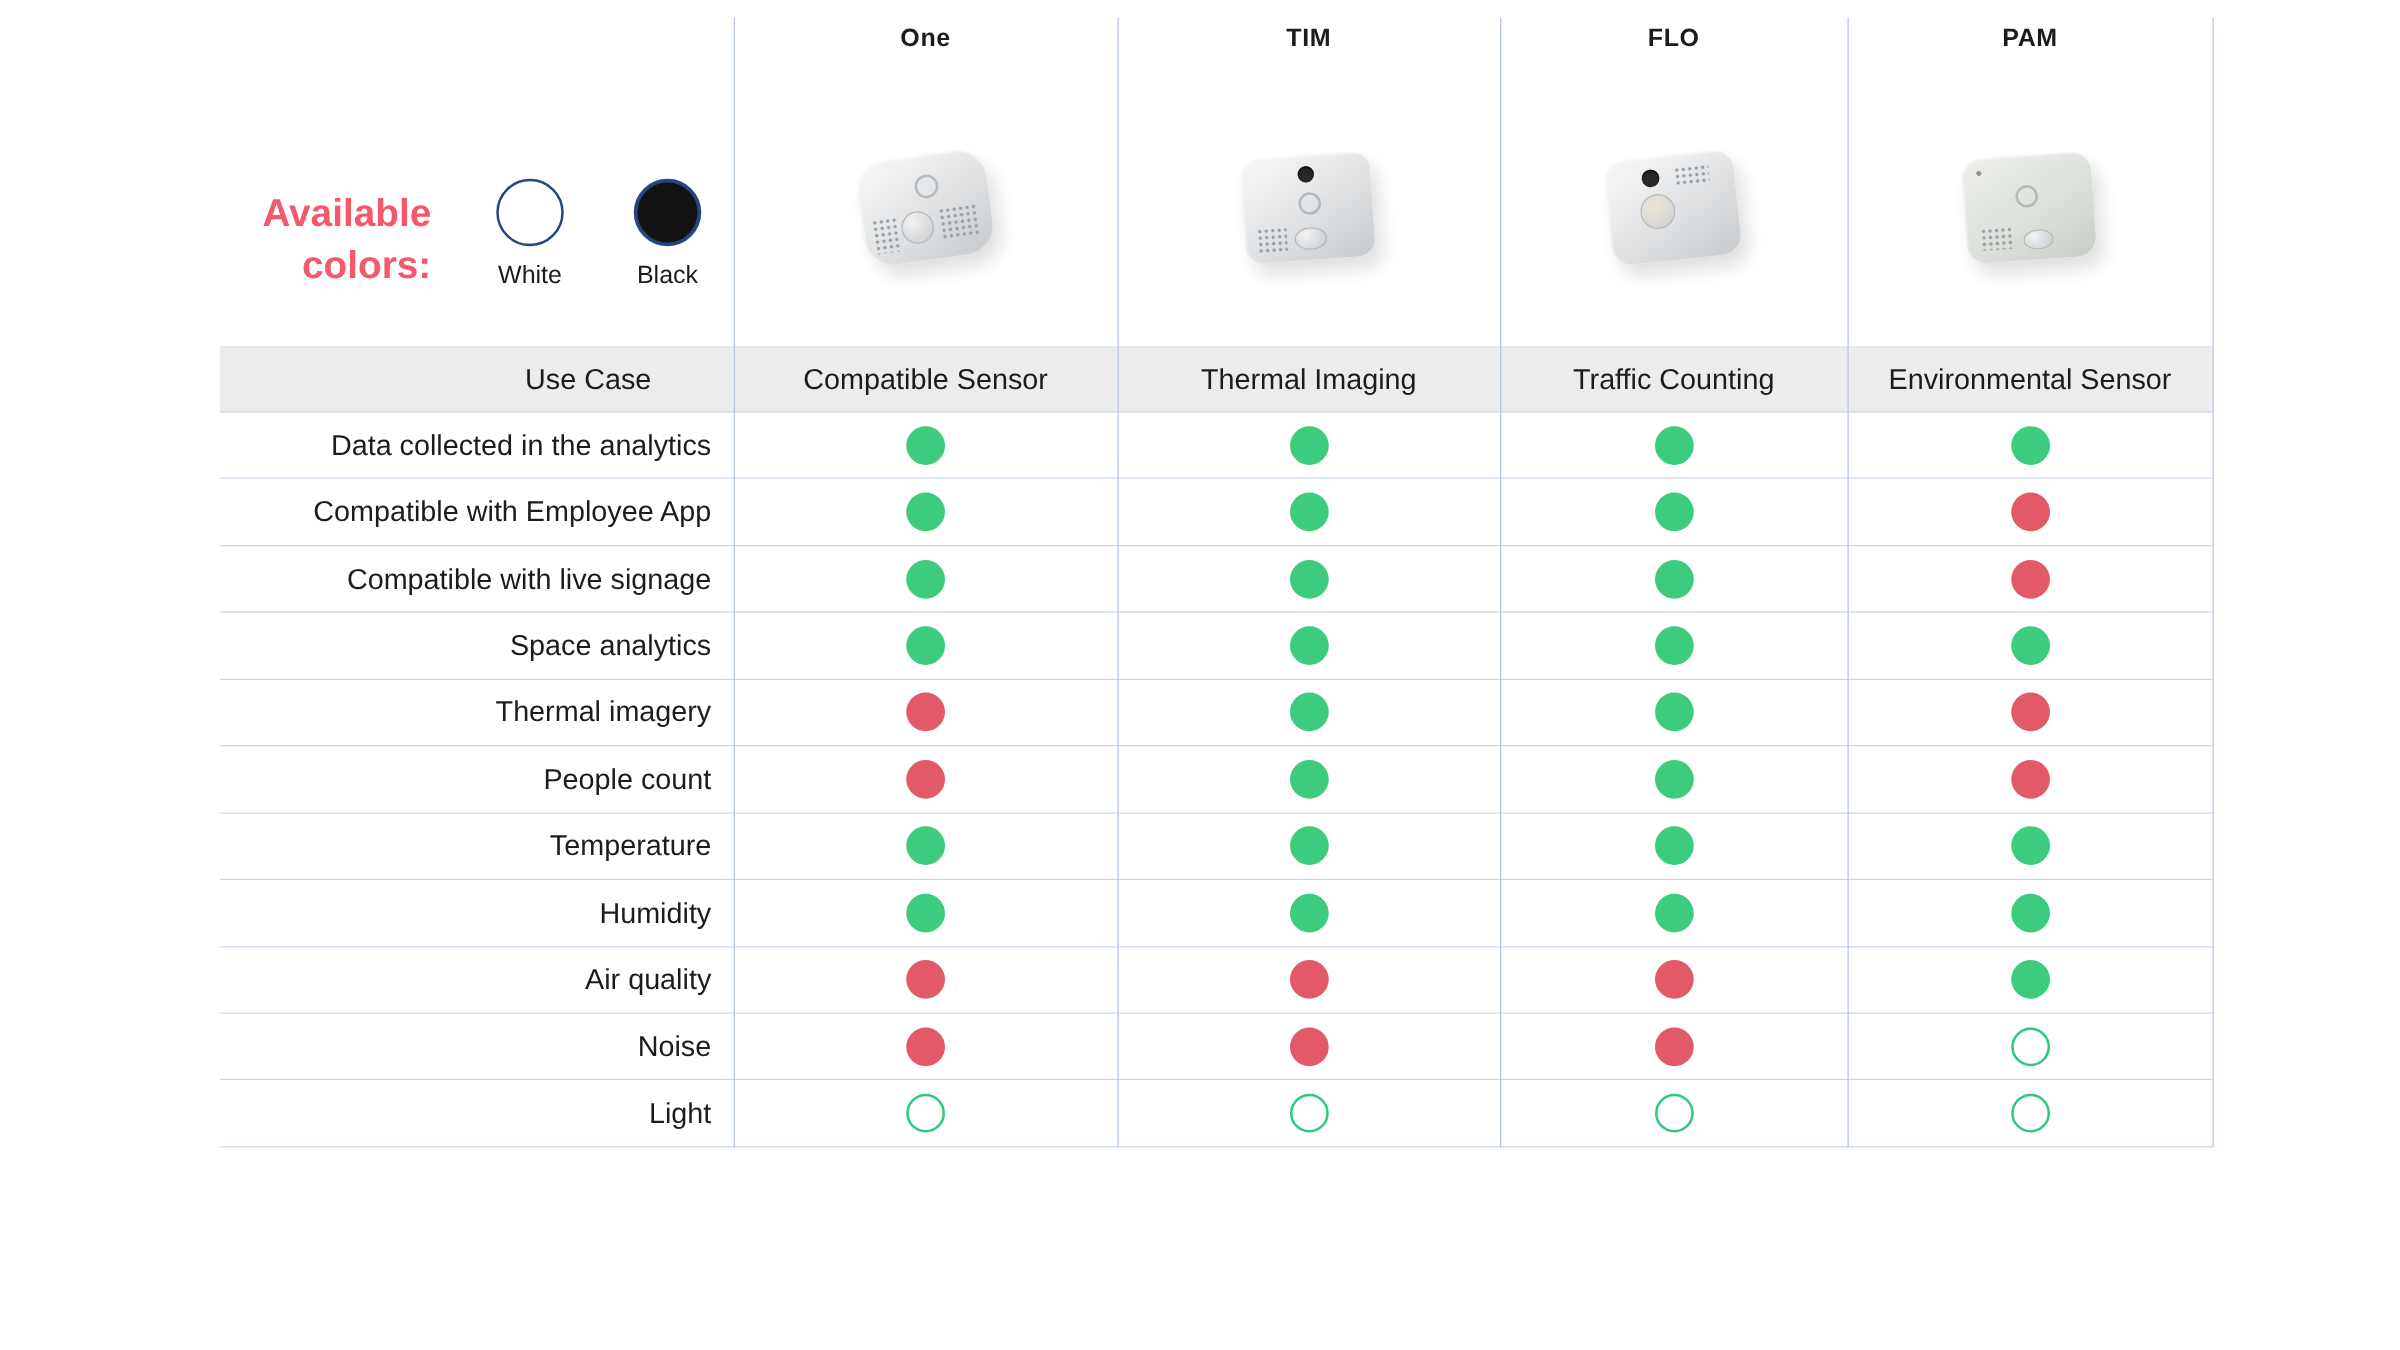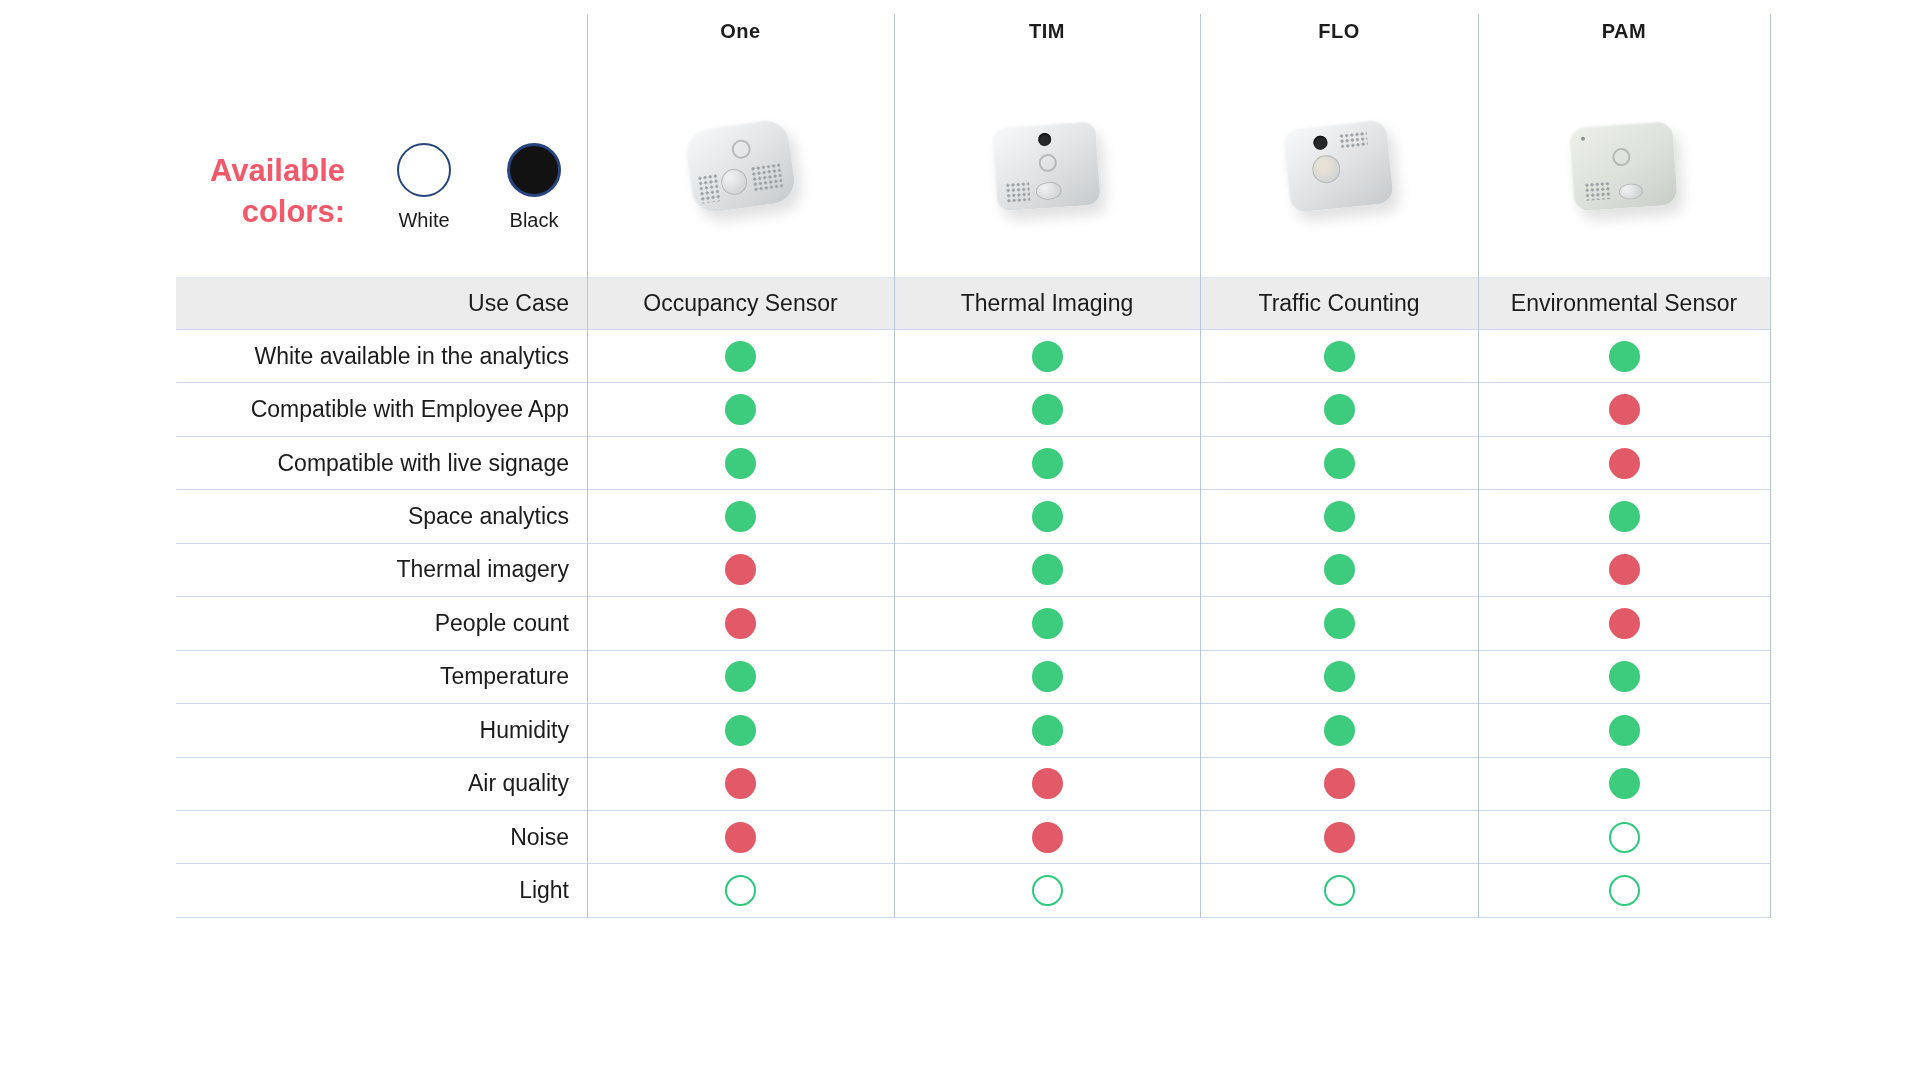--- a/index.html
+++ b/index.html
@@ -61,21 +61,21 @@
   .dev-flo .ring{width:28px;height:28px;left:26px;top:30px;}
 
   .dev-pam .body{transform:rotate(-4deg);background:linear-gradient(148deg,#edefeb,#dce1db 55%,#c8cec7);}
   .dev-pam .pin{width:4px;height:4px;left:12px;top:10px;}
   .dev-pam .logo{width:14px;height:14px;left:42px;top:24px;}
   .dev-pam .g1{left:12px;top:56px;width:26px;height:18px;}
   .dev-pam .sensor.oval{width:24px;height:16px;left:46px;top:60px;}
 
   
   .usecase-row{position:absolute;left:176px;top:277px;width:1594px;height:53px;display:flex;align-items:center;
-    background:var(--band);border-top:1px solid #dfe7f3;border-bottom:1px solid var(--hline);box-sizing:border-box;}
+    background:var(--band);border-top:1px solid #dfe7f3;border-bottom:1px solid var(--hline);box-sizing:border-box;gap:48px;}
   .ucell{font-size:23px;box-sizing:border-box;}
   .ucell.label{text-align:right;padding-right:18px;}
   .ucell.prod{text-align:center;}
 
   
   .rows{position:absolute;left:176px;top:330px;width:1594px;}
   .row{display:flex;align-items:center;height:53.45px;border-bottom:1px solid var(--hline);box-sizing:border-box;}
   .row-label{text-align:right;padding-right:18px;box-sizing:border-box;font-size:23px;}
   .dot-cell{display:flex;justify-content:center;align-items:center;}
   .dot{width:31px;height:31px;border-radius:50%;box-sizing:border-box;display:inline-block;}
@@ -148,30 +148,30 @@
               <div class="part sensor oval"></div>
             </div>
           </div>
         </div>
       </div>
   </div>
 
   <div class="usecase-row">
     <div class="ucell label" id="usecase-label" style="width: 411px;">Use Case</div>
     <div id="usecase-cells" style="display:flex">
-        <div class="ucell prod" style="width: 307px;">Occupancy Sensor</div>
+        <div class="ucell prod" style="width: 307px;">Compatible Sensor</div>
         <div class="ucell prod" style="width: 306px;">Thermal Imaging</div>
         <div class="ucell prod" style="width: 278px;">Traffic Counting</div>
         <div class="ucell prod" style="width: 292px;">Environmental Sensor</div>
       </div>
   </div>
 
   <div id="matrix-rows" class="rows">
       <div class="row">
-        <div class="row-label" style="width: 411px;">White available in the analytics</div>
+        <div class="row-label" style="width: 411px;">Data collected in the analytics</div>
         <div class="dot-cell" style="width: 307px;">
           <span class="dot collected"></span>
         </div>
         <div class="dot-cell" style="width: 306px;">
           <span class="dot collected"></span>
         </div>
         <div class="dot-cell" style="width: 278px;">
           <span class="dot collected"></span>
         </div>
         <div class="dot-cell" style="width: 292px;">

